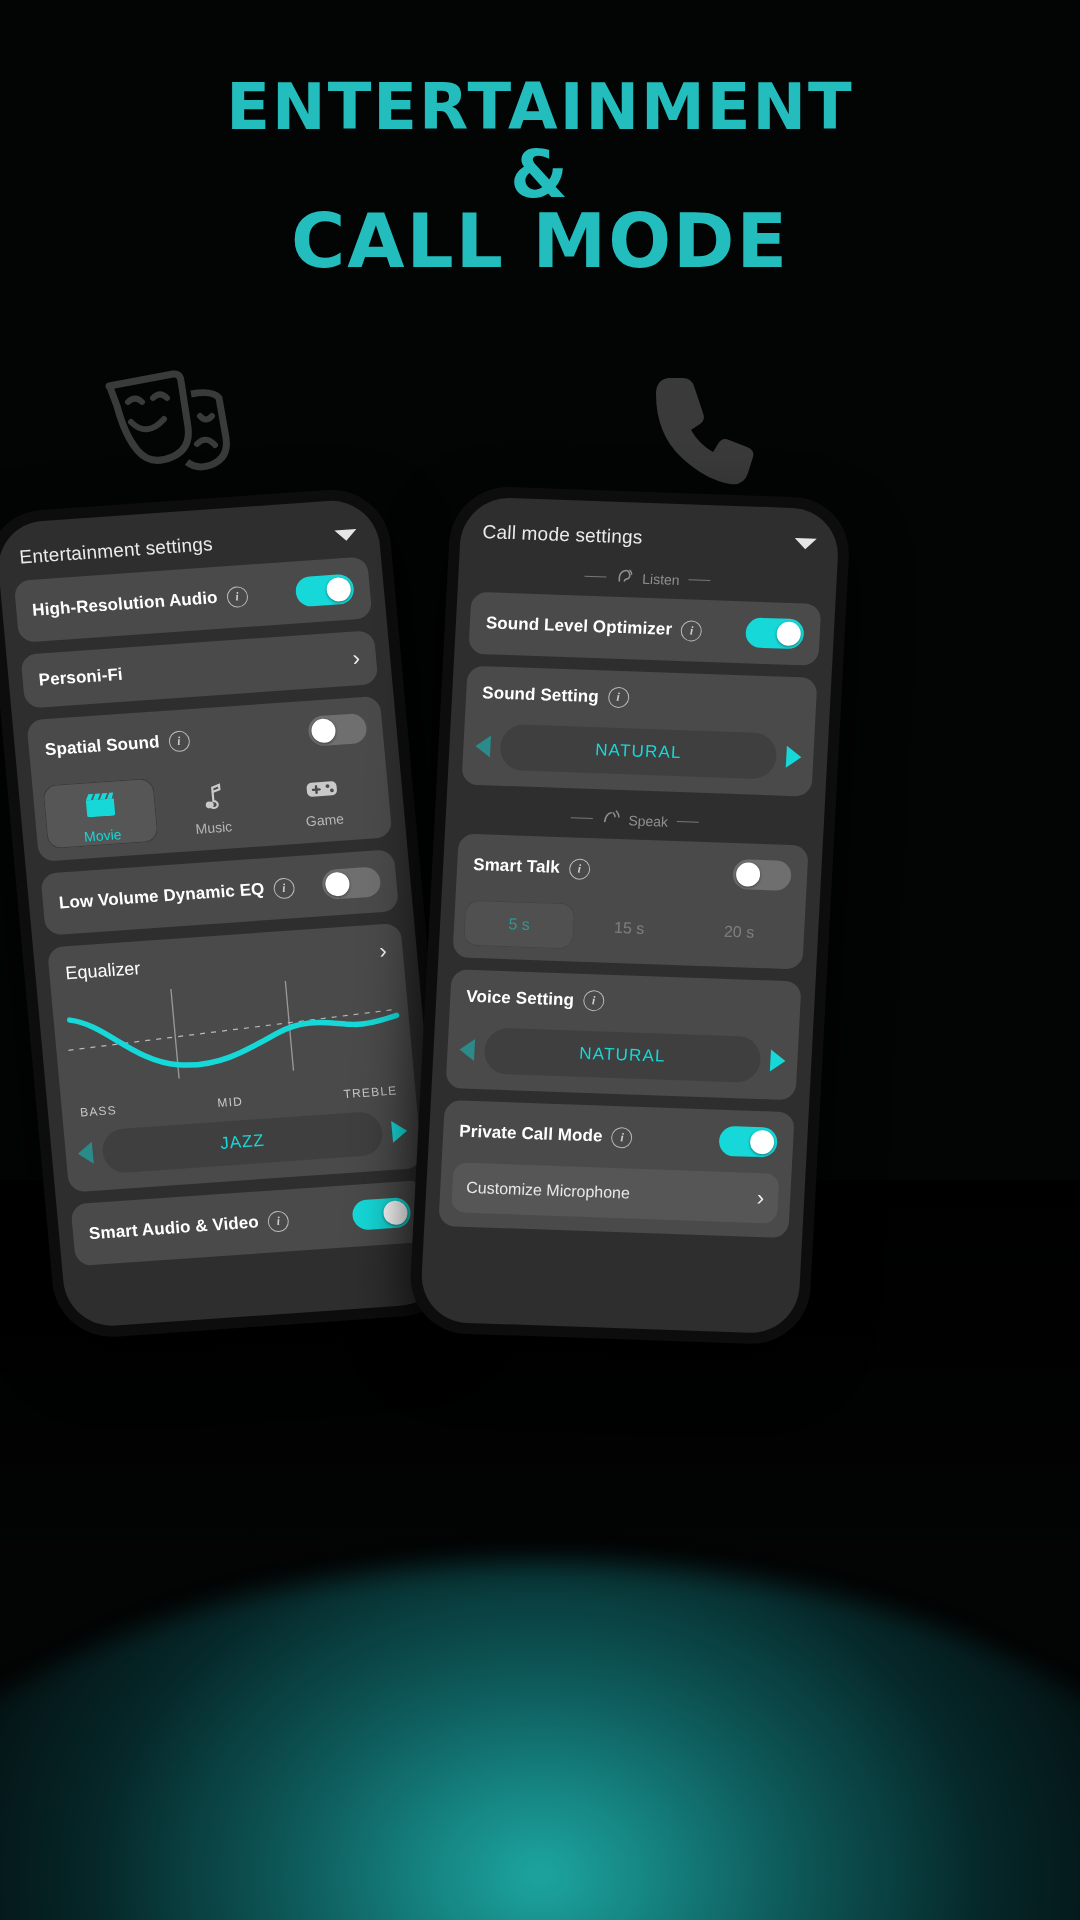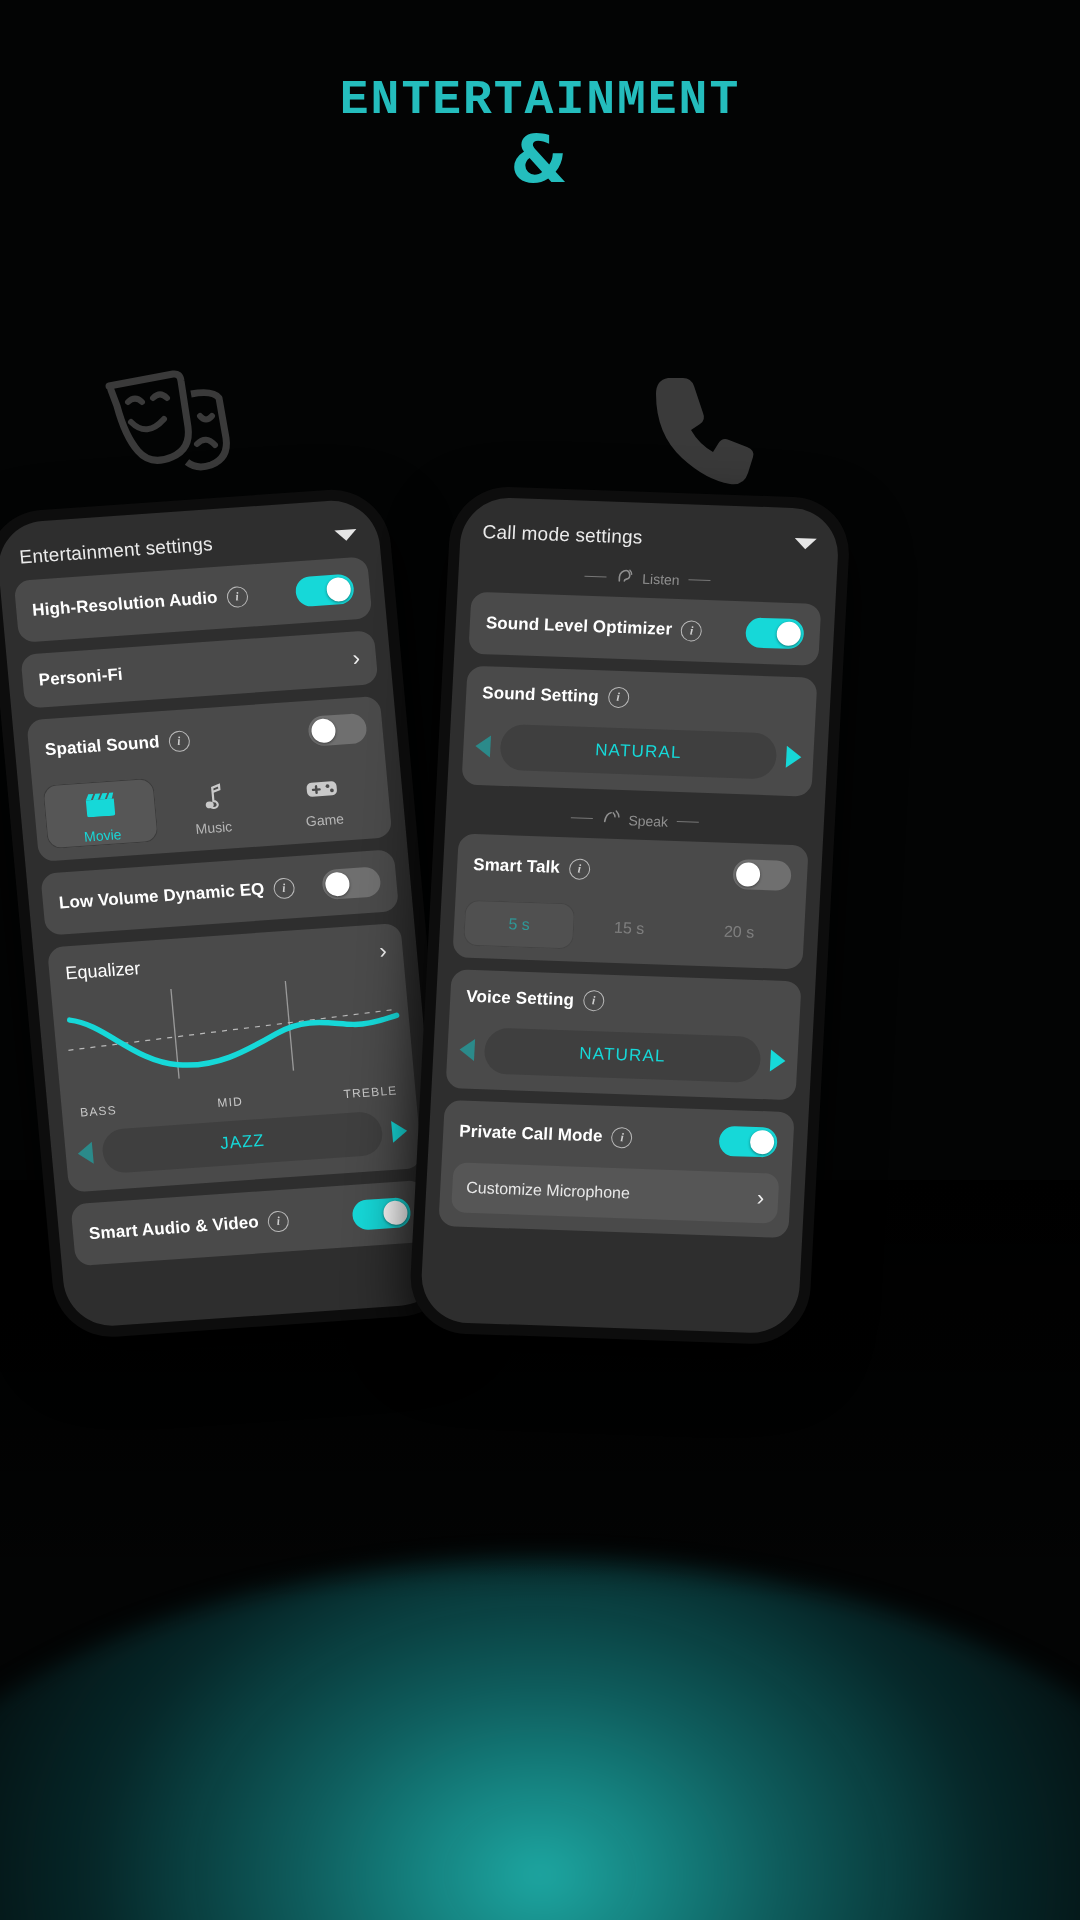--- a/index.html
+++ b/index.html
@@ -33,21 +33,21 @@
     z-index:6;
   }
   #headline .l{
     display:block;
     font-family:"DejaVu Sans", sans-serif;
     font-weight:bold;
     color:#24bdbd;
     letter-spacing:2px;
     line-height:0.93;
   }
-  #headline .l1{font-size:48px;font-family:Liberation Mono, monospace;}
+  #headline .l1{font-size:64px;}
   #headline .l2{font-size:66px;margin-top:6px;}
   #headline .l3{font-size:74px;margin-top:2px;}
 
   
   .deco{position:absolute;z-index:4;}
   #masks-icon{left:95px;top:368px;}
   #phone-icon{left:650px;top:368px;}
 
   
   .phone{
@@ -171,20 +171,21 @@
 <body>
 
 <div id="stage">
   <div class="bg-base"></div>
   <div class="bg-glow"></div>
   <div class="bg-fadetop"></div>
 
   <div id="headline">
     <span class="l l1">ENTERTAINMENT</span>
     <span class="l l2">&amp;</span>
+    <span class="l l3">CALL MODE</span>
   </div>
 
   <div class="deco" id="masks-icon">
     <svg width="150" height="120" viewBox="0 0 150 120" fill="none">
       <g stroke="#3a3a3a" stroke-width="7" fill="none" stroke-linejoin="round">
         <path d="M14 18 L78 6 q7 -1 8 7 l7 46 q3 22 -16 30 q-21 9 -34 -6 Q30 68 22 38 L16 22 q-1 -4 -2 -4z"></path>
         <path d="M96 26 q22 -4 28 4 l7 40 q3 20 -15 27 q-14 5 -24 -3"></path>
       </g>
       <g stroke="#3a3a3a" stroke-width="6" fill="none" stroke-linecap="round">
         <path d="M33 34 q7 -7 14 0"></path>

